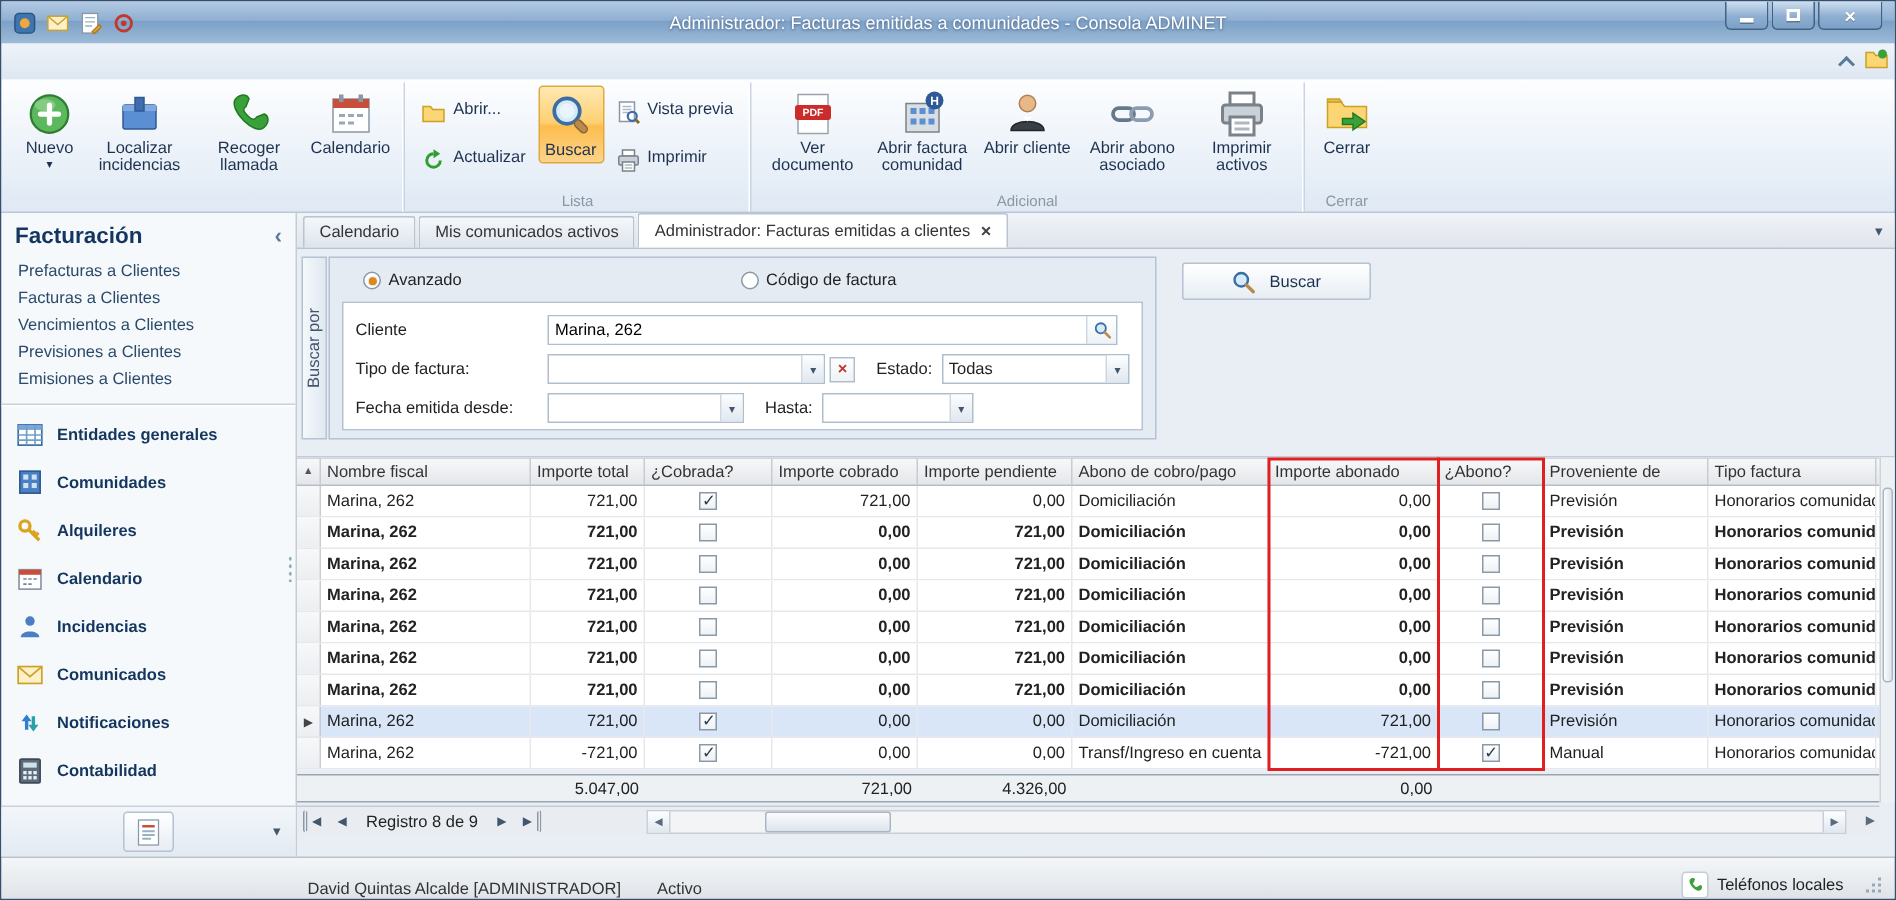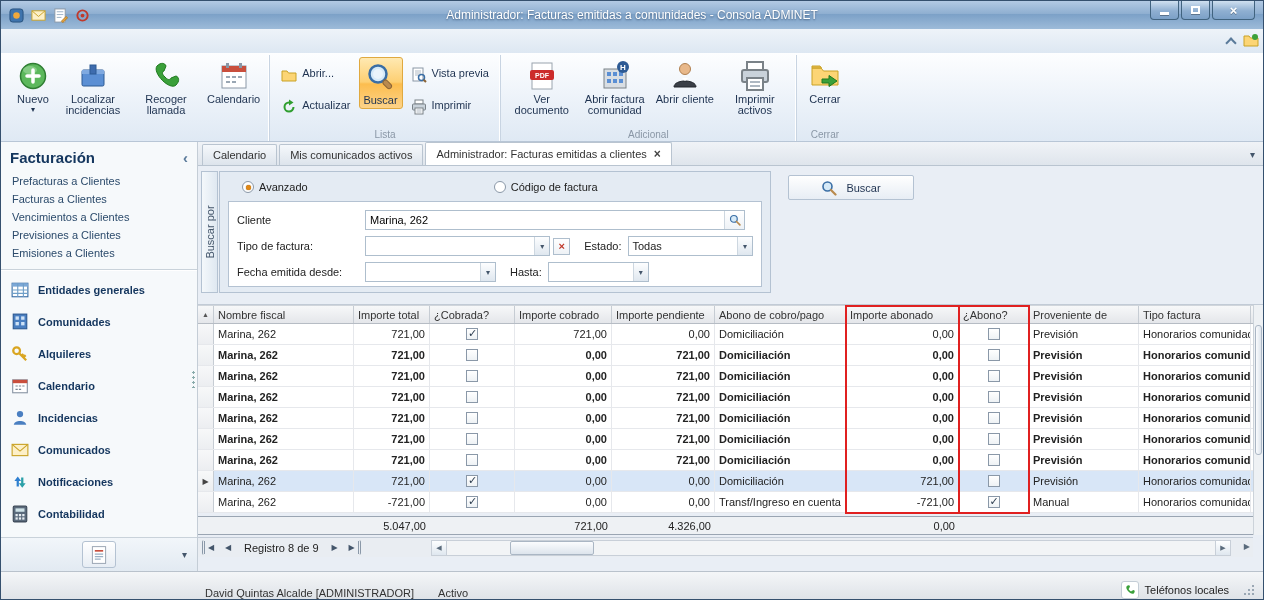--- a/index.html
+++ b/index.html
@@ -317,20 +317,27 @@
       </div>
       <div class="bigbtn">
         <span class="ric32"><svg viewBox="0 0 32 32">
               <circle cx="16" cy="9" r="5.5" fill="#e8b88a" stroke="#b08050"></circle>
               <path d="M5 27 c0-8 22-8 22 0 z" fill="#3a3f47" stroke="#23272d"></path>
               <path d="M13 18 l3 3 3-3 z" fill="#fff"></path>
             </svg></span>
         <span>Abrir cliente</span>
       </div>
       <div class="bigbtn">
+        <span class="ric32"><svg viewBox="0 0 32 32" fill="none">
+              <rect x="3" y="12" width="14" height="8" rx="4" stroke="#66788c" stroke-width="2.5"></rect>
+              <rect x="15" y="12" width="14" height="8" rx="4" stroke="#8a9cb0" stroke-width="2.5"></rect>
+            </svg></span>
+        <span>Abrir abono asociado</span>
+      </div>
+      <div class="bigbtn">
         <span class="ric32"><svg viewBox="0 0 16 16">
               <rect x="4" y="1" width="8" height="4" fill="#fff" stroke="#7a8288"></rect>
               <rect x="1.5" y="5" width="13" height="6" rx="1" fill="#c9d2da" stroke="#7a8288"></rect>
               <rect x="4" y="9" width="8" height="6" fill="#fff" stroke="#7a8288"></rect>
               <path d="M5.5 11h5M5.5 13h5" stroke="#aeb8c2"></path>
             </svg></span>
         <span>Imprimir activos</span>
       </div>
       <div class="rgroup-label">Adicional</div>
     </div>

